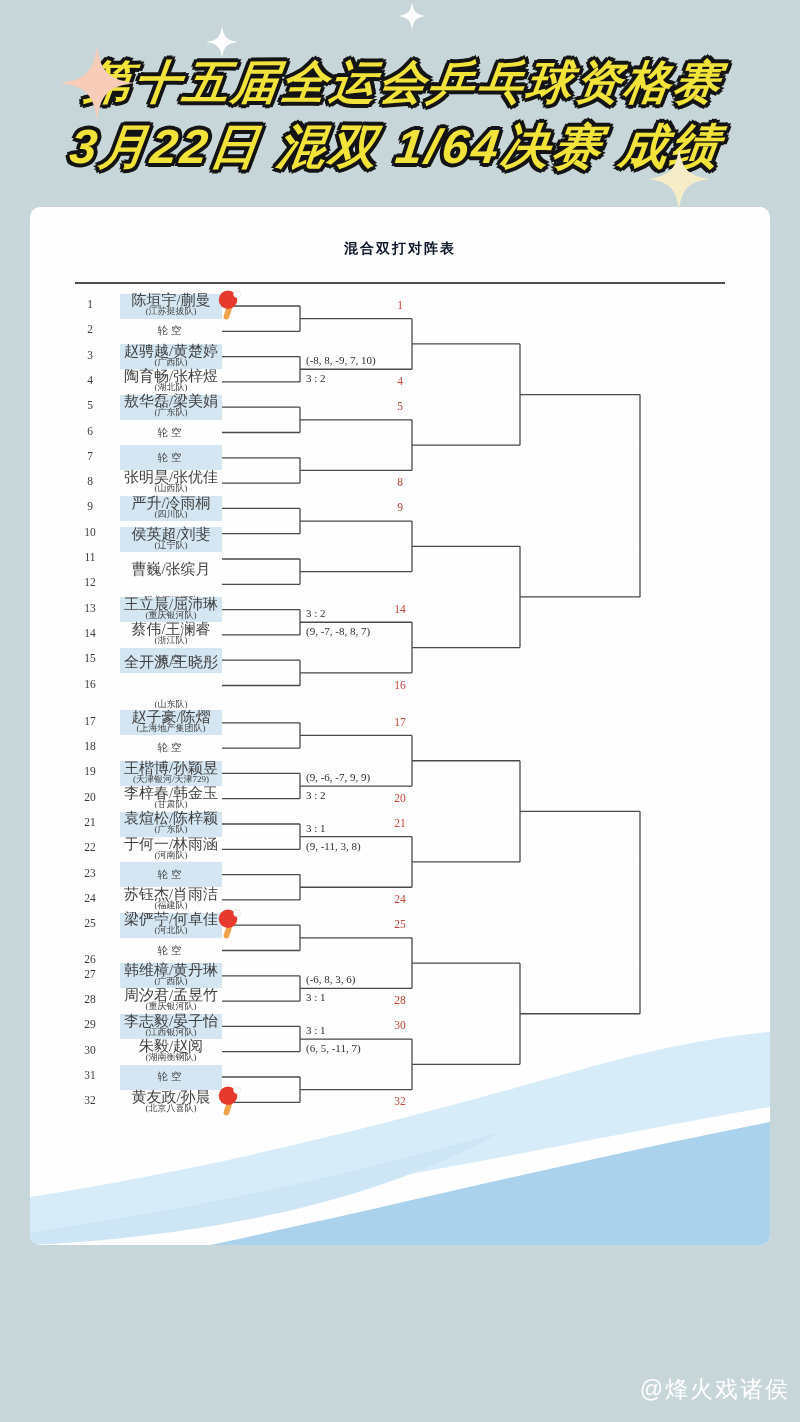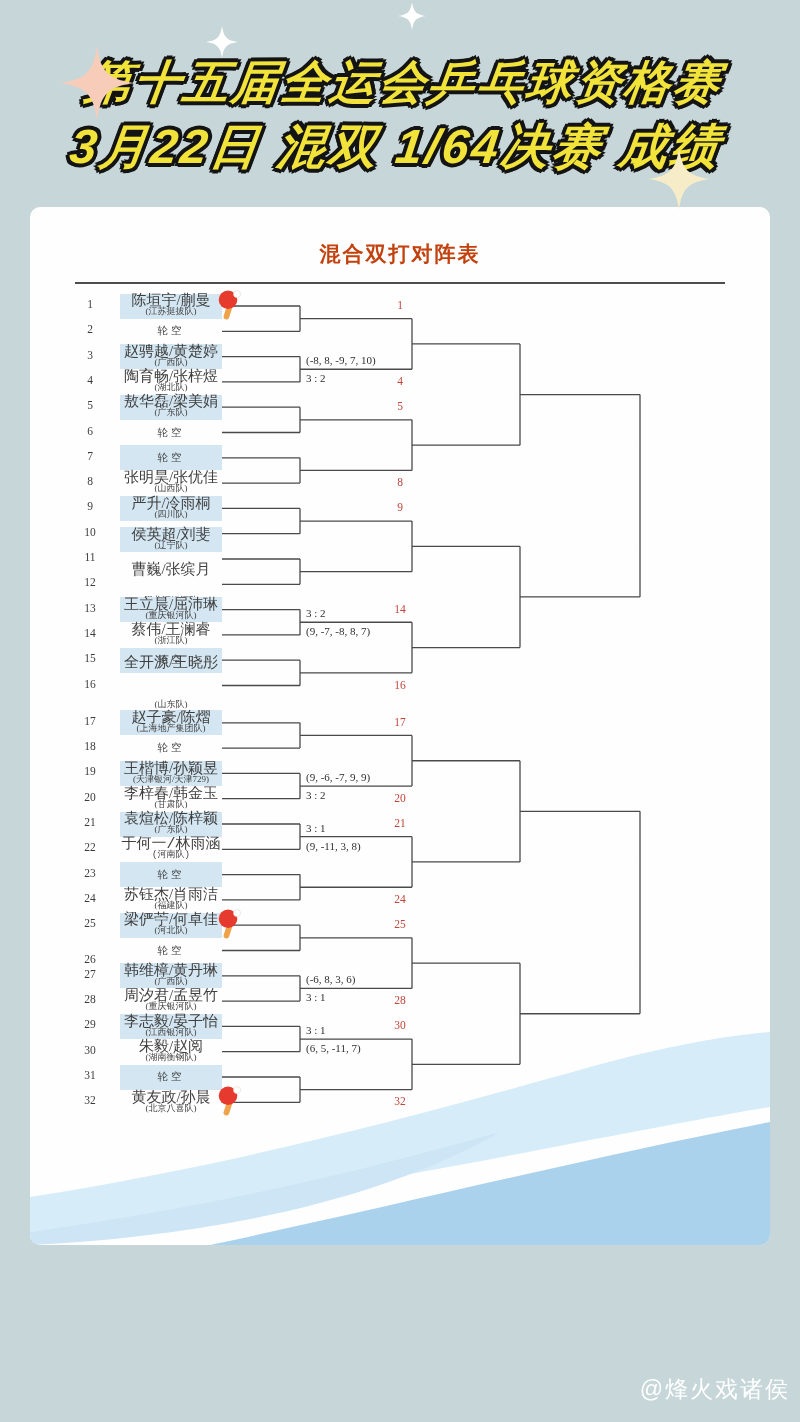--- a/index.html
+++ b/index.html
@@ -13,21 +13,21 @@
                   -4px 0 0 #141414,4px 0 0 #141414,0 -4px 0 #141414,0 4px 0 #141414,
                   -2px -2px 0 #141414,2px 2px 0 #141414;}
   .title-line1{font-size:46px;line-height:60px;}
   .title-line2{font-size:48px;line-height:62px;margin-top:4px;}
   .sparkle{position:absolute;z-index:4;}
   
   .card{position:absolute;left:30px;top:207px;width:740px;height:1038px;background:#fefefe;
         border-radius:10px;overflow:hidden;}
   .waves{position:absolute;left:0;top:0;z-index:0;}
   .bracket-title{position:absolute;top:33px;left:0;width:100%;text-align:center;
-        font-size:21px;font-weight:bold;letter-spacing:2px;color:#c2410c;z-index:2;}
+        font-size:14px;font-weight:bold;letter-spacing:2px;color:#0f172a;z-index:2;}
   .bracket-rule{position:absolute;top:75px;left:45px;right:45px;border-top:2px solid #4d4d4d;z-index:2;}
   #bracket{position:absolute;left:0;top:0;width:740px;height:1038px;z-index:1;}
   #bracket svg.lines{position:absolute;left:0;top:0;}
   .seed{position:absolute;left:44px;width:32px;text-align:center;font-size:11.5px;color:#3c3c3c;}
   .box{position:absolute;left:90px;width:102px;height:25px;display:flex;flex-direction:column;
        justify-content:center;align-items:center;color:#3f3f3f;}
   .box.blue{background:#d3e6f2;}
   .names{font-size:15px;line-height:11px;white-space:nowrap;}
   .team{font-size:9px;line-height:10.5px;white-space:nowrap;}
   .bye-label{font-size:10.5px;letter-spacing:3px;}
@@ -171,21 +171,21 @@
         <div class="box" style="top: 579.2px;">
           <div class="names">李梓春/韩金玉</div>
           <div class="team">(甘肃队)</div>
         </div>
         <div class="seed" style="top: 609px;">21</div>
         <div class="box blue" style="top: 604.5px;">
           <div class="names">袁煊松/陈梓颖</div>
           <div class="team">(广东队)</div>
         </div>
         <div class="seed" style="top: 634.3px;">22</div>
-        <div class="box" style="top: 629.8px; font-family: Liberation Mono, monospace;">
+        <div class="box" style="top: 629.8px;">
           <div class="names">于何一/林雨涵</div>
           <div class="team">(河南队)</div>
         </div>
         <div class="seed" style="top: 659.6px;">23</div>
         <div class="box blue" style="top: 655.1px;">
           <div class="bye-label">轮空</div>
         </div>
         <div class="seed" style="top: 684.9px;">24</div>
         <div class="box" style="top: 680.4px;">
           <div class="names">苏钰杰/肖雨洁</div>

